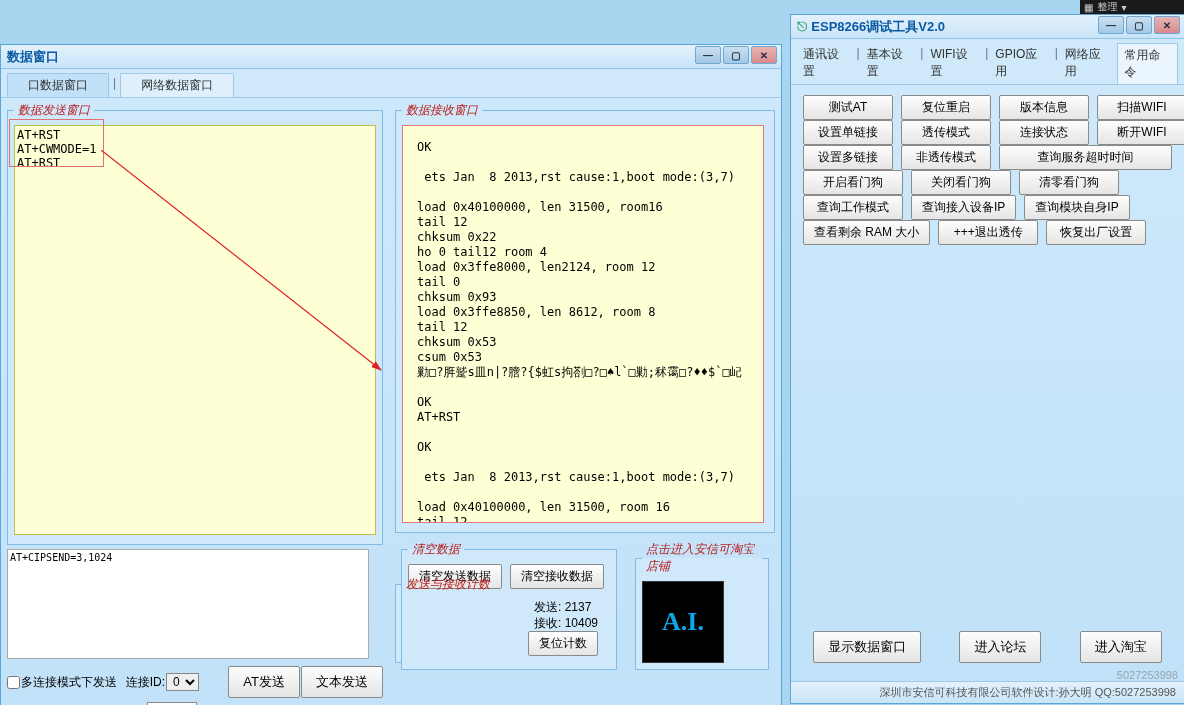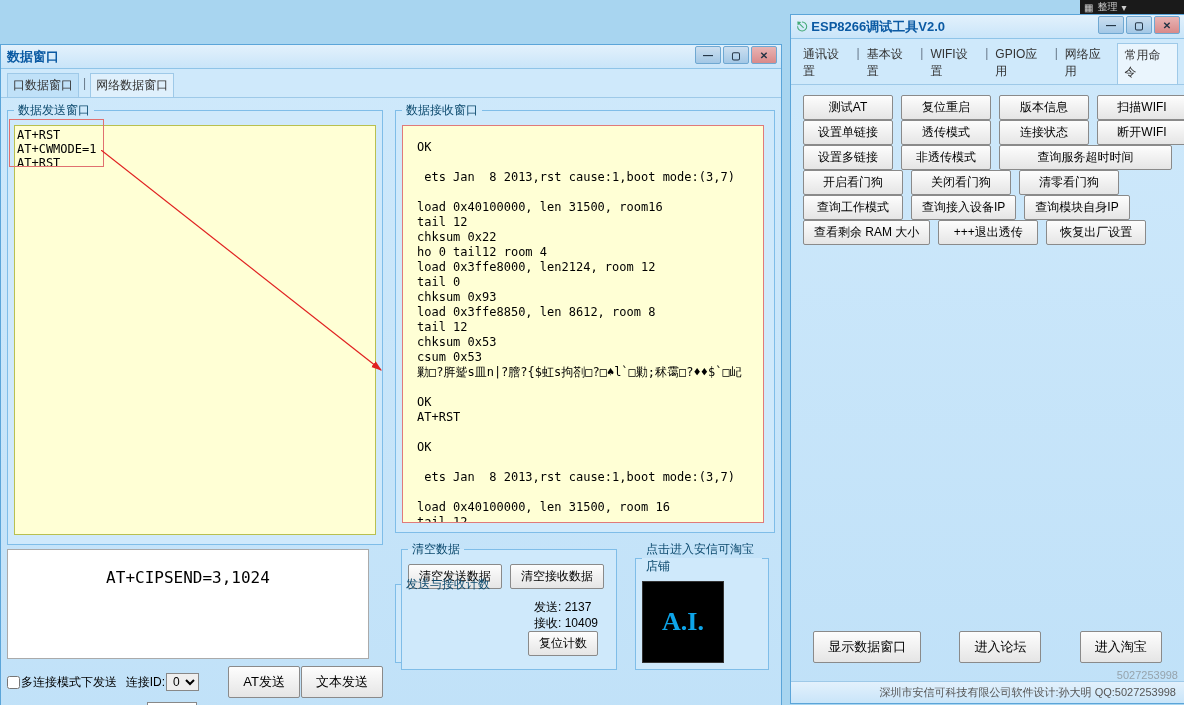--- a/index.html
+++ b/index.html
@@ -55,21 +55,21 @@
 .wc-close { background: linear-gradient(to bottom, #e8b4b4, #d98a8a); }
 
 .tabs-row {
   display: flex;
   background: #cfe9fb;
   padding: 4px 6px 0 6px;
   gap: 4px;
   border-bottom: 1px solid #9ec9e8;
 }
 .tab {
-  padding: 3px 5px;
+  padding: 3px 20px;
   font-size: 12px;
   background: #dff0fc;
   border: 1px solid #9ec9e8;
   border-bottom: none;
   cursor: pointer;
   color: #333;
 }
 .tab.active {
   background: #c0e1f8;
   font-weight: normal;
@@ -81,23 +81,24 @@
   padding: 3px 0;
 }
 
 fieldset {
   border: 1px solid #7fbde8;
   margin: 4px 6px;
   padding: 6px;
   background: #cfe9fb;
 }
 legend {
-  color: #0c4a6e;
+  color: #b91c1c;
   font-size: 12px;
   padding: 0 4px;
+  font-style: italic;
 }
 
 .send-area {
   width: 362px;
   height: 410px;
   background: #ffffd5;
   border: 1px solid #b8c050;
   font-family: "SimSun", monospace;
   font-size: 12px;
   padding: 2px;
@@ -162,24 +163,23 @@
 
 .bottom-left {
   margin: 4px 6px;
 }
 .cipsend-box {
   width: 362px;
   height: 110px;
   background: #fff;
   border: 1px solid #aaa;
   font-family: "SimSun", monospace;
-  font-size: 16px;
-  padding: 18px;
+  font-size: 10px;
+  padding: 2px;
   resize: none;
-  text-align: center;
 }
 .row { display: flex; align-items: center; gap: 1px; margin-top: 4px; }
 .row label { font-size: 12px; }
 input[type="text"].small-input {
   width: 50px;
   border: 1px solid #888;
   background: #fff;
   font-size: 16px;
   padding: 1px 3px;
   text-align: center;

